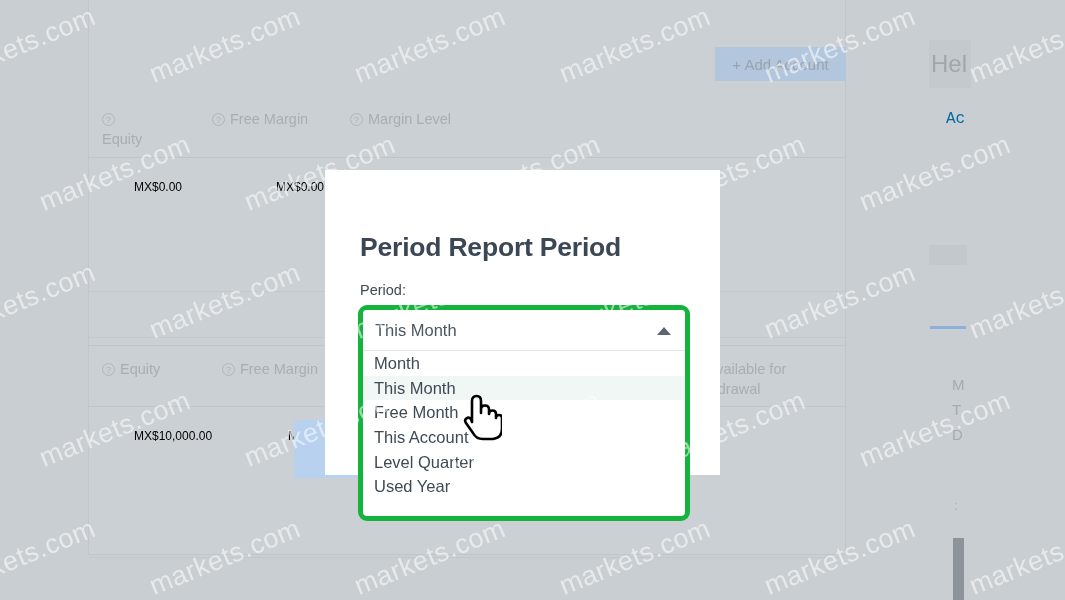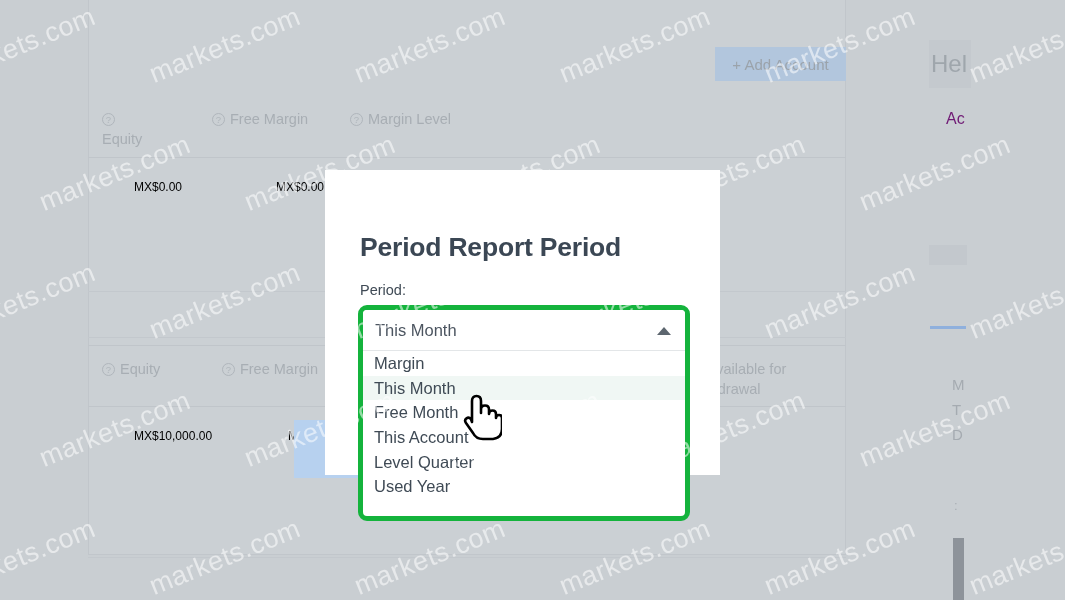--- a/index.html
+++ b/index.html
@@ -177,25 +177,26 @@
     color: #9fa6ac;
     font-size: 24px;
     line-height: 48px;
     padding-left: 2px;
     overflow: hidden;
     white-space: nowrap;
   }
   .rp-acc {
     position: absolute;
     left: 22px; top: 110px;
-    color: #701a75;
+    color: #0369a1;
     font-size: 16px;
     width: 24px;
     overflow: hidden;
     white-space: nowrap;
+    font-family: Liberation Mono, monospace;
   }
   .rp-tabblock {
     position: absolute;
     left: 5px; top: 245px;
     width: 38px; height: 20px;
     background: #c3c8cd;
   }
   .rp-underline {
     position: absolute;
     left: 6px; top: 326px;
@@ -387,21 +388,21 @@
     <div class="modal-title">Period Report Period</div>
     <div class="modal-period-label">Period:</div>
   </div>
 
   <div class="select-wrap">
     <div class="select-field">
       <span class="select-value">This Month</span>
       <span class="caret"></span>
     </div>
     <div class="options" id="options-list">
-        <div class="option">Margin</div>
+        <div class="option">Month</div>
         <div class="option selected">This Month</div>
         <div class="option">Free Month</div>
         <div class="option">This Account</div>
         <div class="option">Level Quarter</div>
         <div class="option">Used Year</div>
       </div>
   </div>
 
   <div class="cursor">
     <svg width="42" height="50" viewBox="0 0 42 50">

